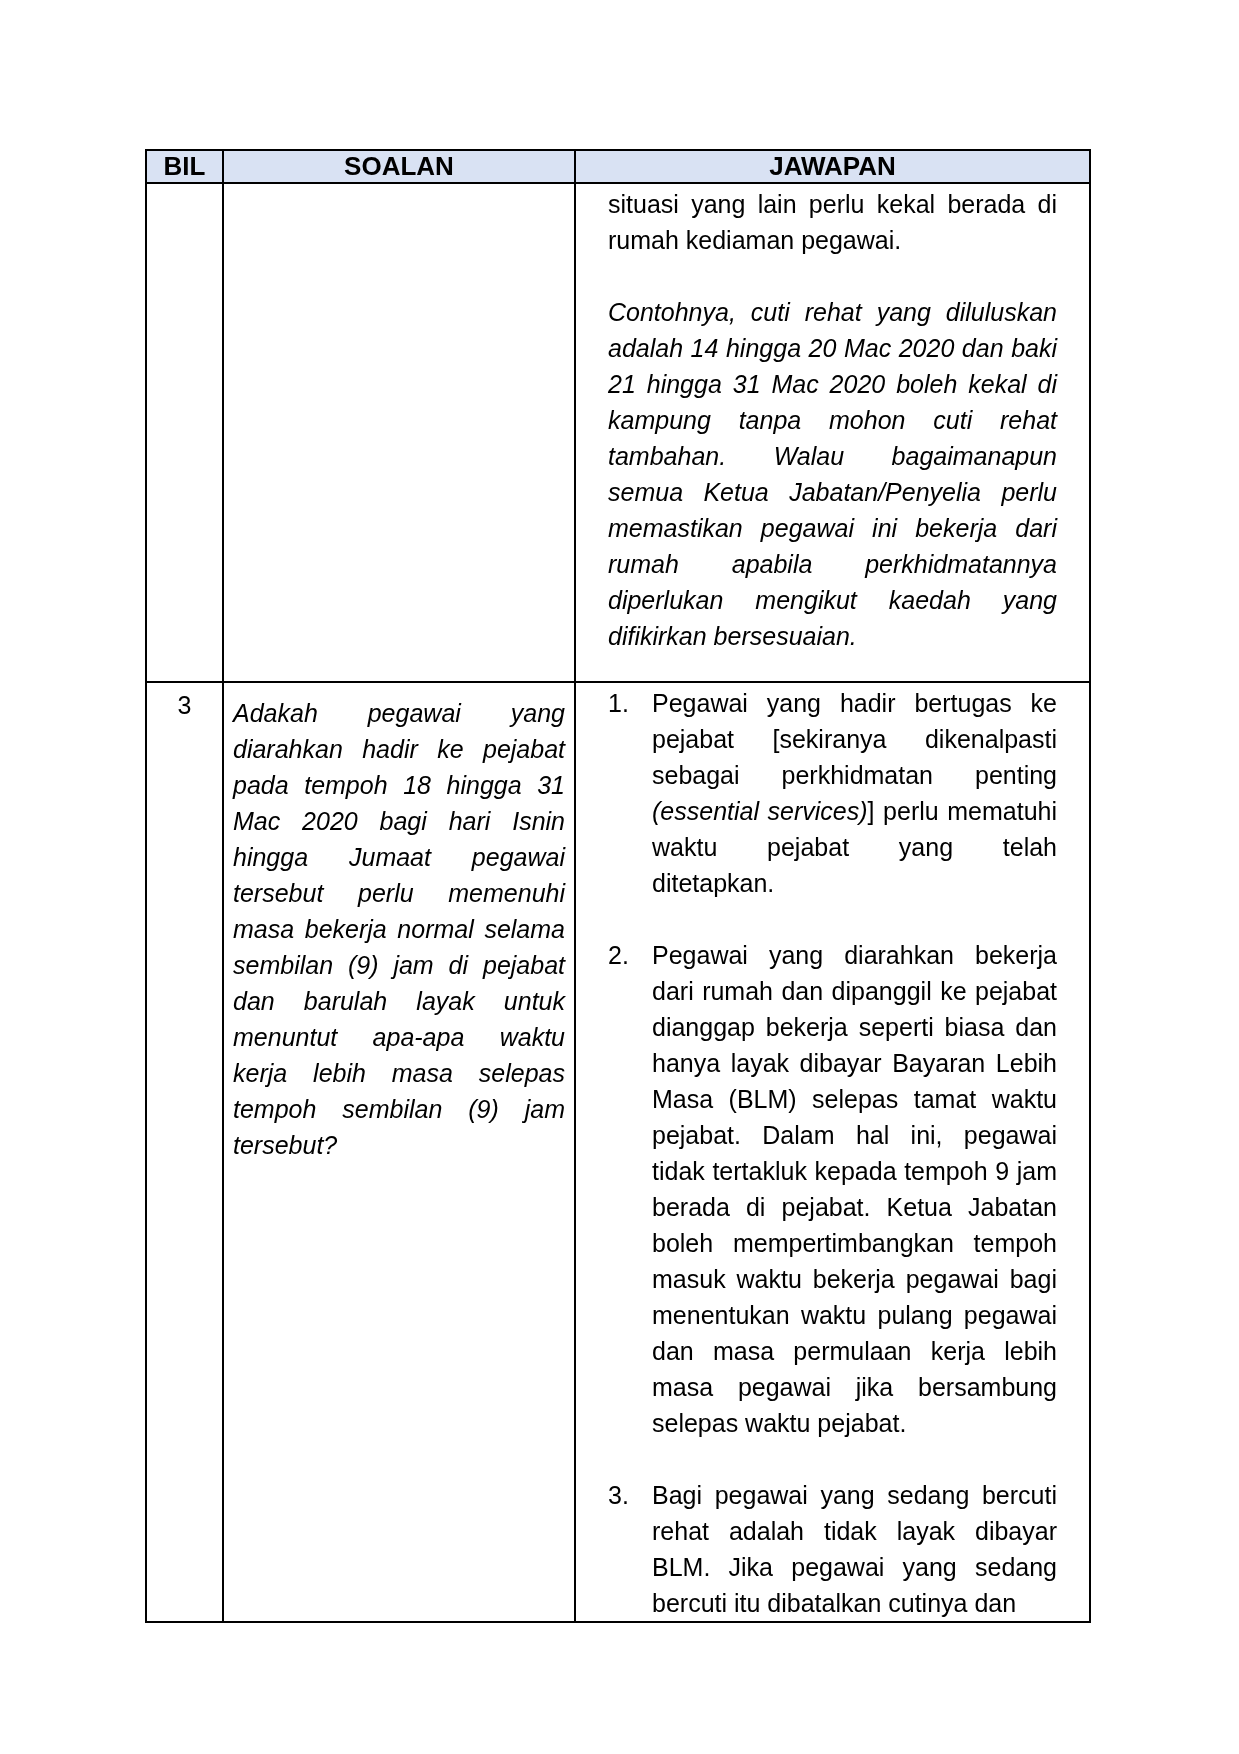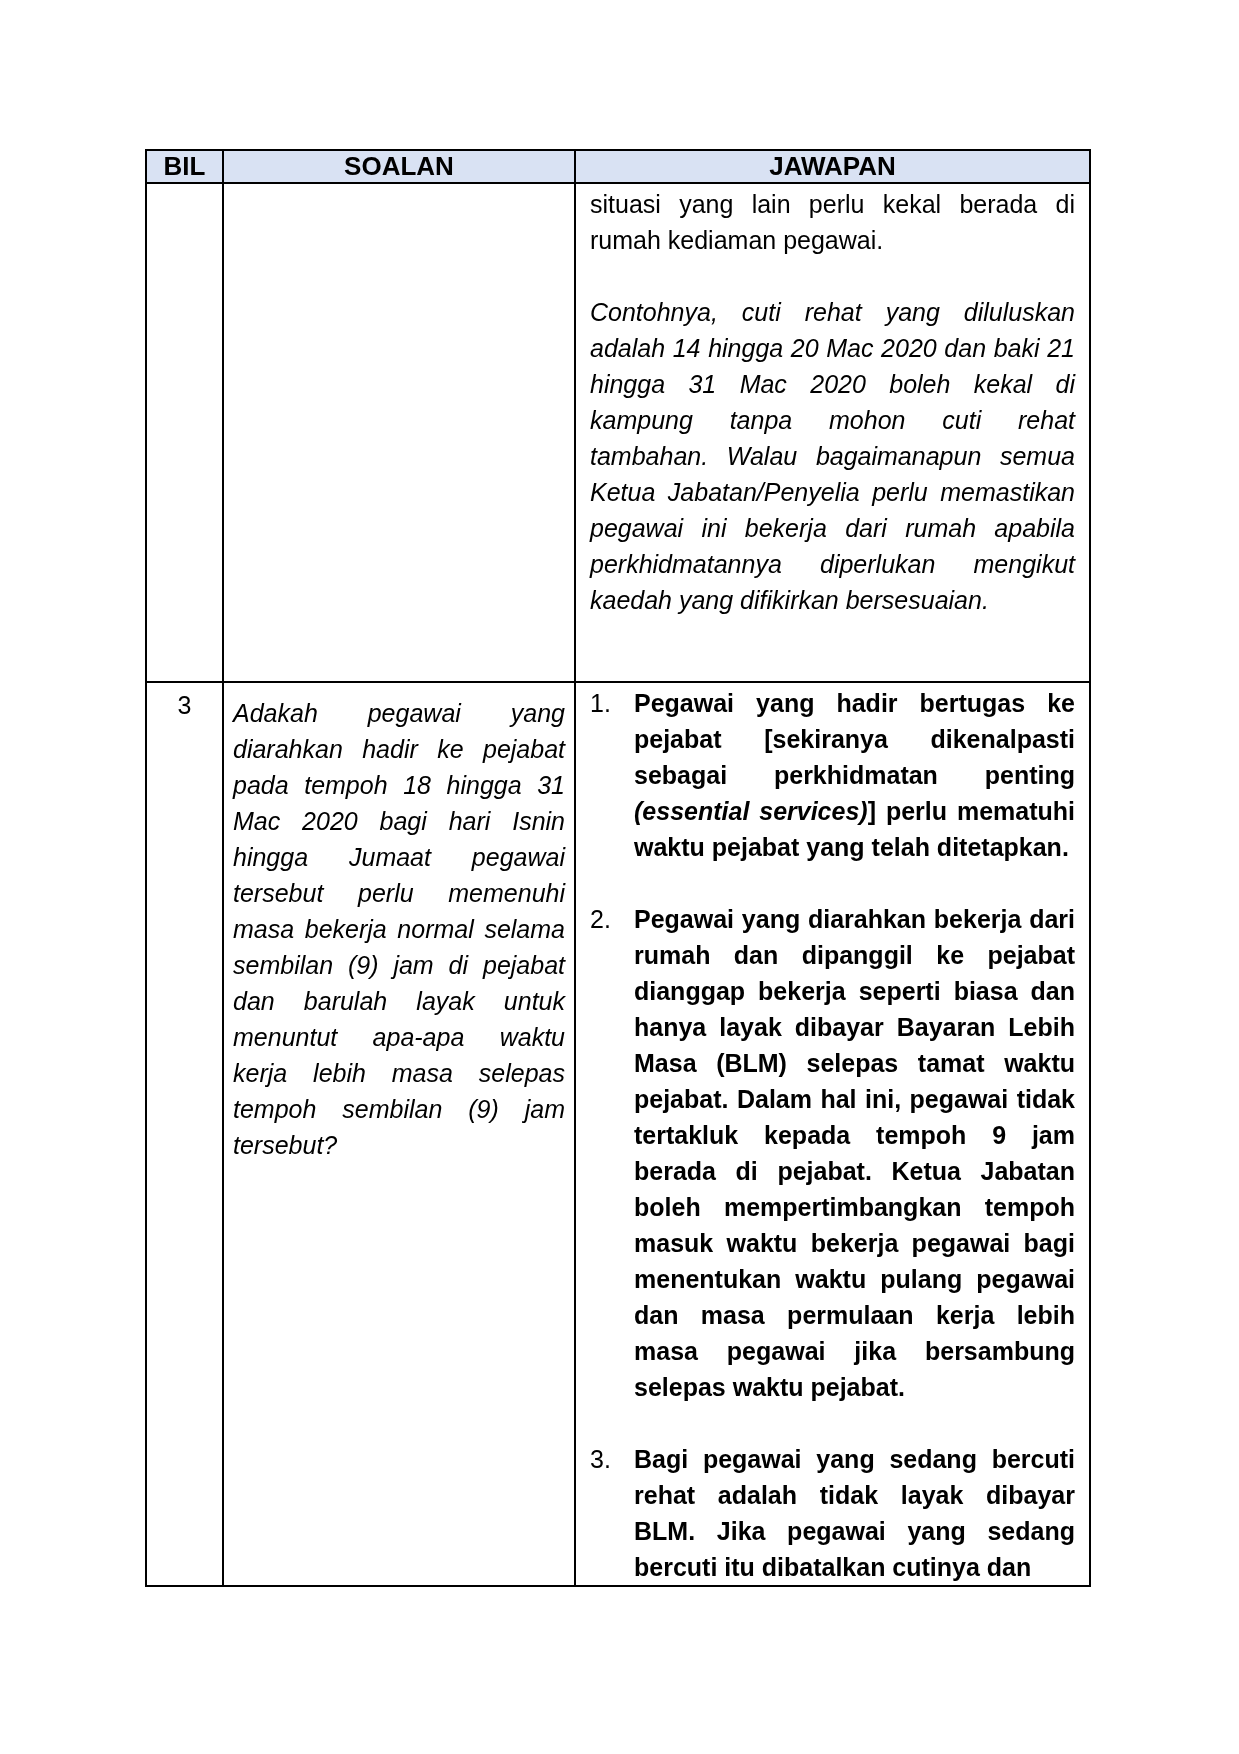--- a/index.html
+++ b/index.html
@@ -44,39 +44,39 @@
   tr.row-continuation { height: 499px; }
   tr.row-q3           { height: 895px; }
   td.cell-bil {
     text-align: center;
     padding: 4px 2px 0;
   }
   td.cell-soalan {
     padding: 12px 9px 0;
   }
   td.cell-jawapan {
-    padding: 2px 14px 0;
+    padding: 2px 32px 0;
   }
   .para {
     margin: 0 0 36px 0;
     text-align: justify;
   }
   .para:last-child { margin-bottom: 0; font-style: italic; }
   .list-item {
     display: flex;
     margin-bottom: 36px;
     text-align: justify;
   }
   .list-item:last-child { margin-bottom: 0; }
   .list-item .num {
     flex: 0 0 44px;
     width: 44px;
     text-align: left;
   }
-  .list-item .item-text { flex: 1 1 auto; font-weight: bold; }
+  .list-item .item-text { flex: 1 1 auto; }
   .item-text i { font-style: italic; }
 </style>
 </head>
 <body>
 
 <div class="page">
   <table class="faq-table">
     <colgroup>
       <col class="col-bil">
       <col class="col-soalan">

